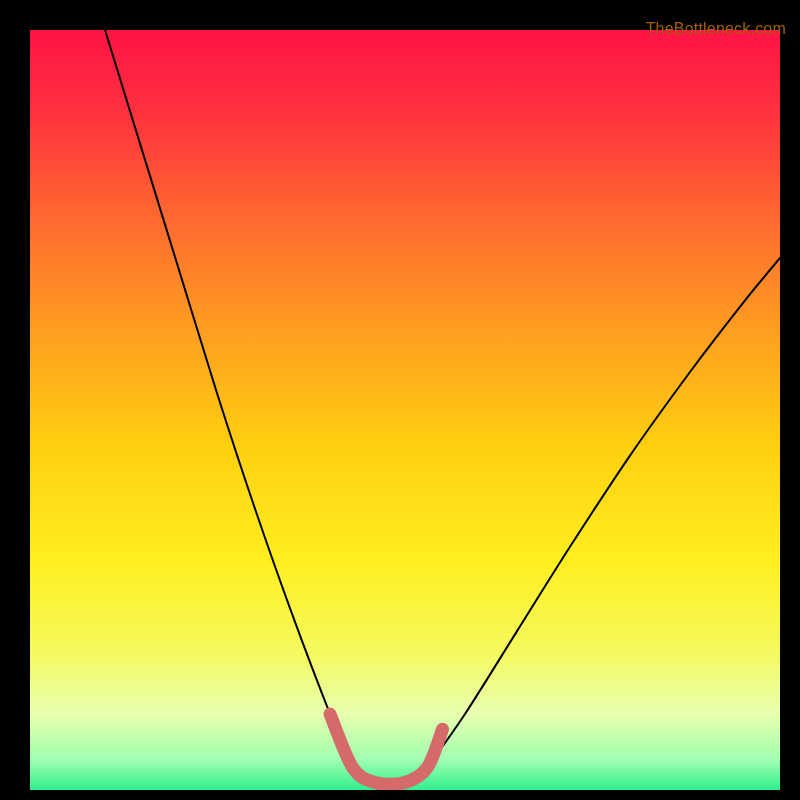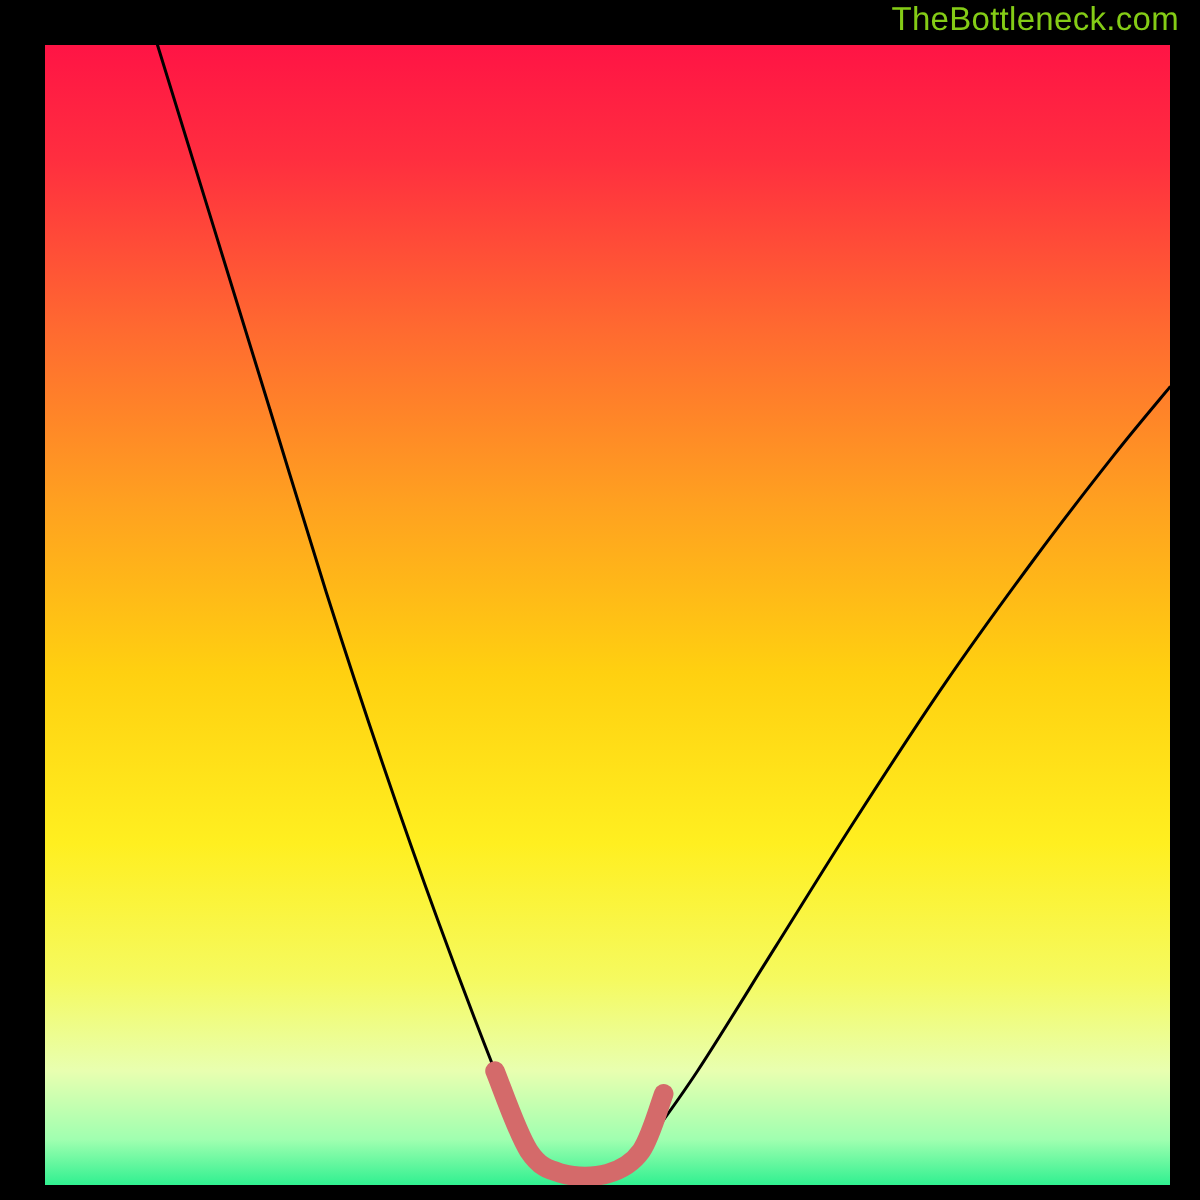--- a/index.html
+++ b/index.html
@@ -11,26 +11,26 @@
     overflow: hidden;
   }
   .chart-container {
     position: relative;
     width: 800px;
     height: 800px;
     background: #000;
   }
   .watermark {
     position: absolute;
-    top: 0;
+    top: 20px;
     right: 14px;
     font-family: Arial, Helvetica, sans-serif;
-    font-size: 22px;
+    font-size: 16px;
     font-weight: 500;
-    color: #84cc16;
+    color: #a16207;
     letter-spacing: 0.2px;
     z-index: 10;
   }
   svg.plot {
     position: absolute;
     left: 0;
     top: 0;
     width: 800px;
     height: 800px;
     display: block;

